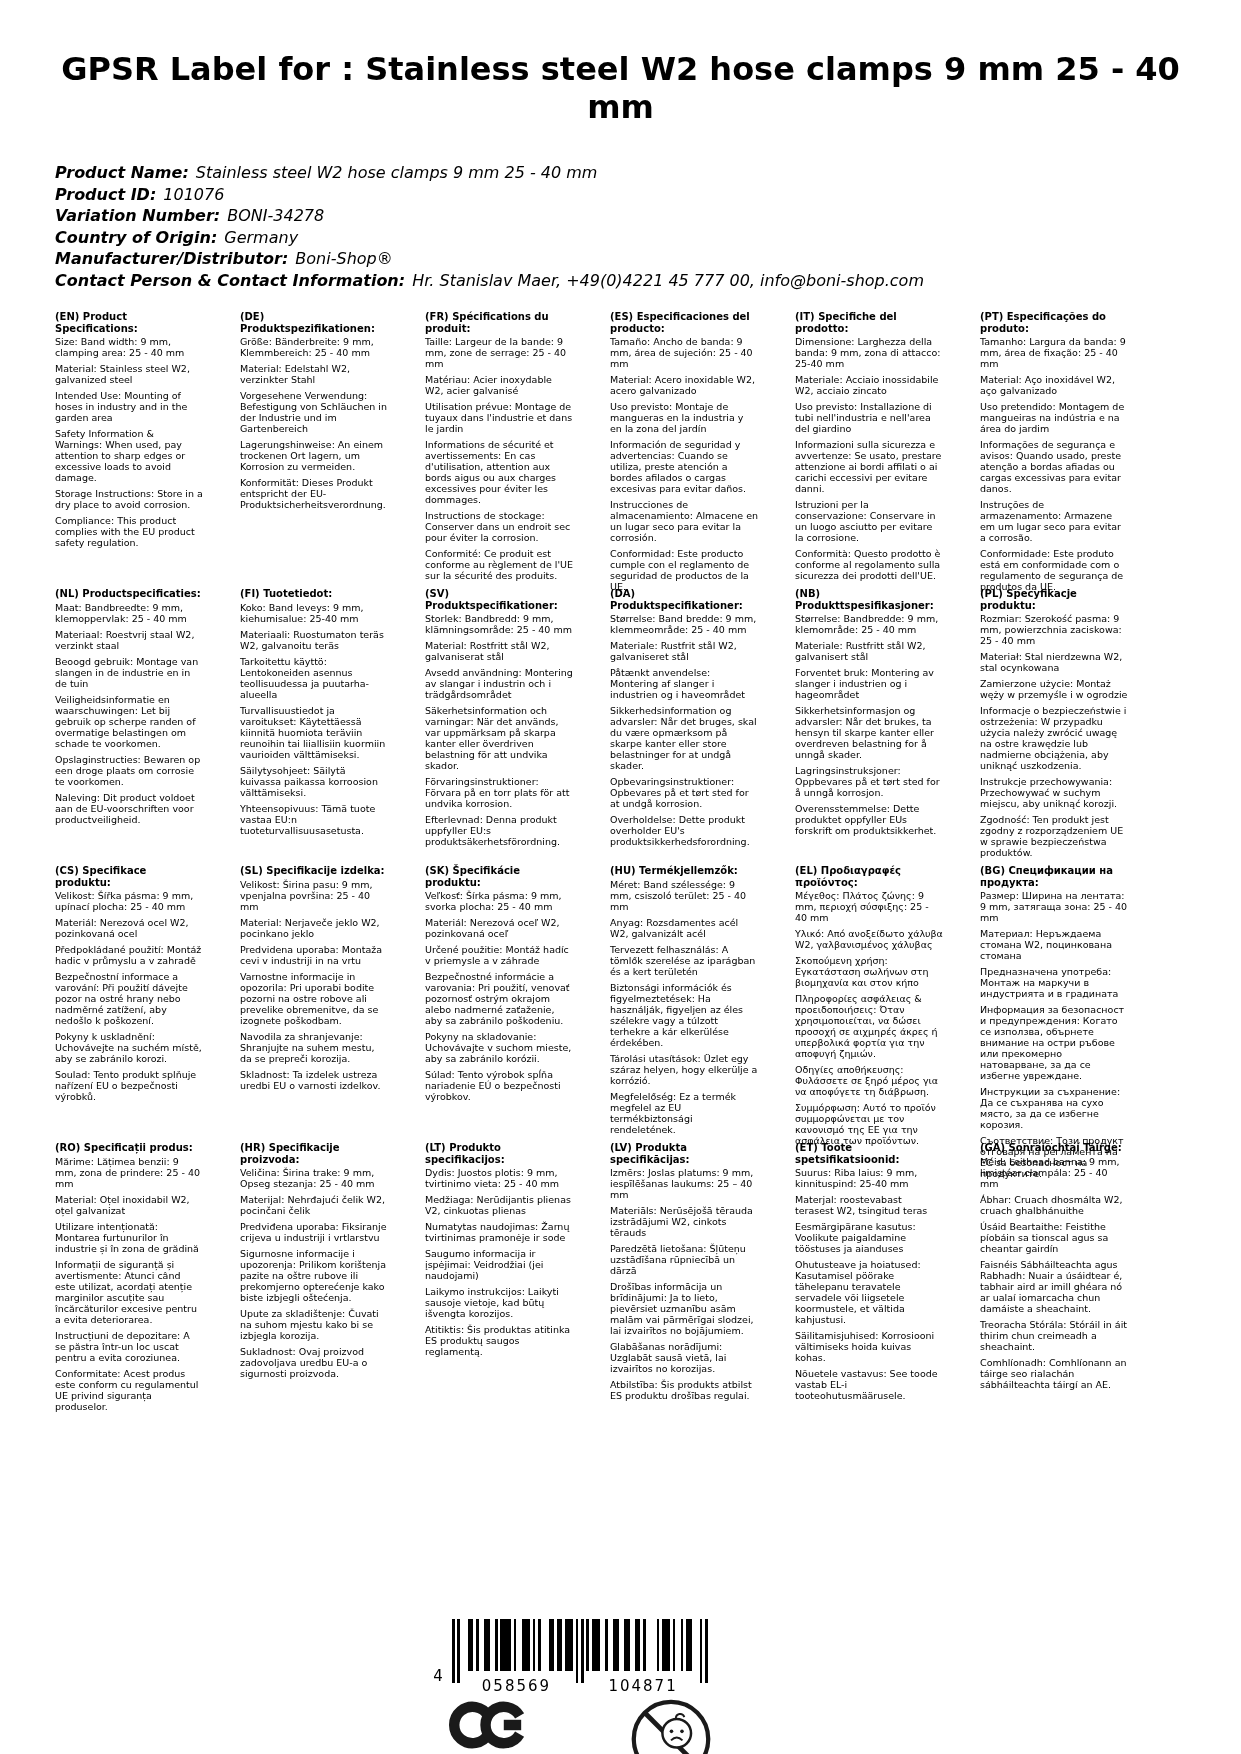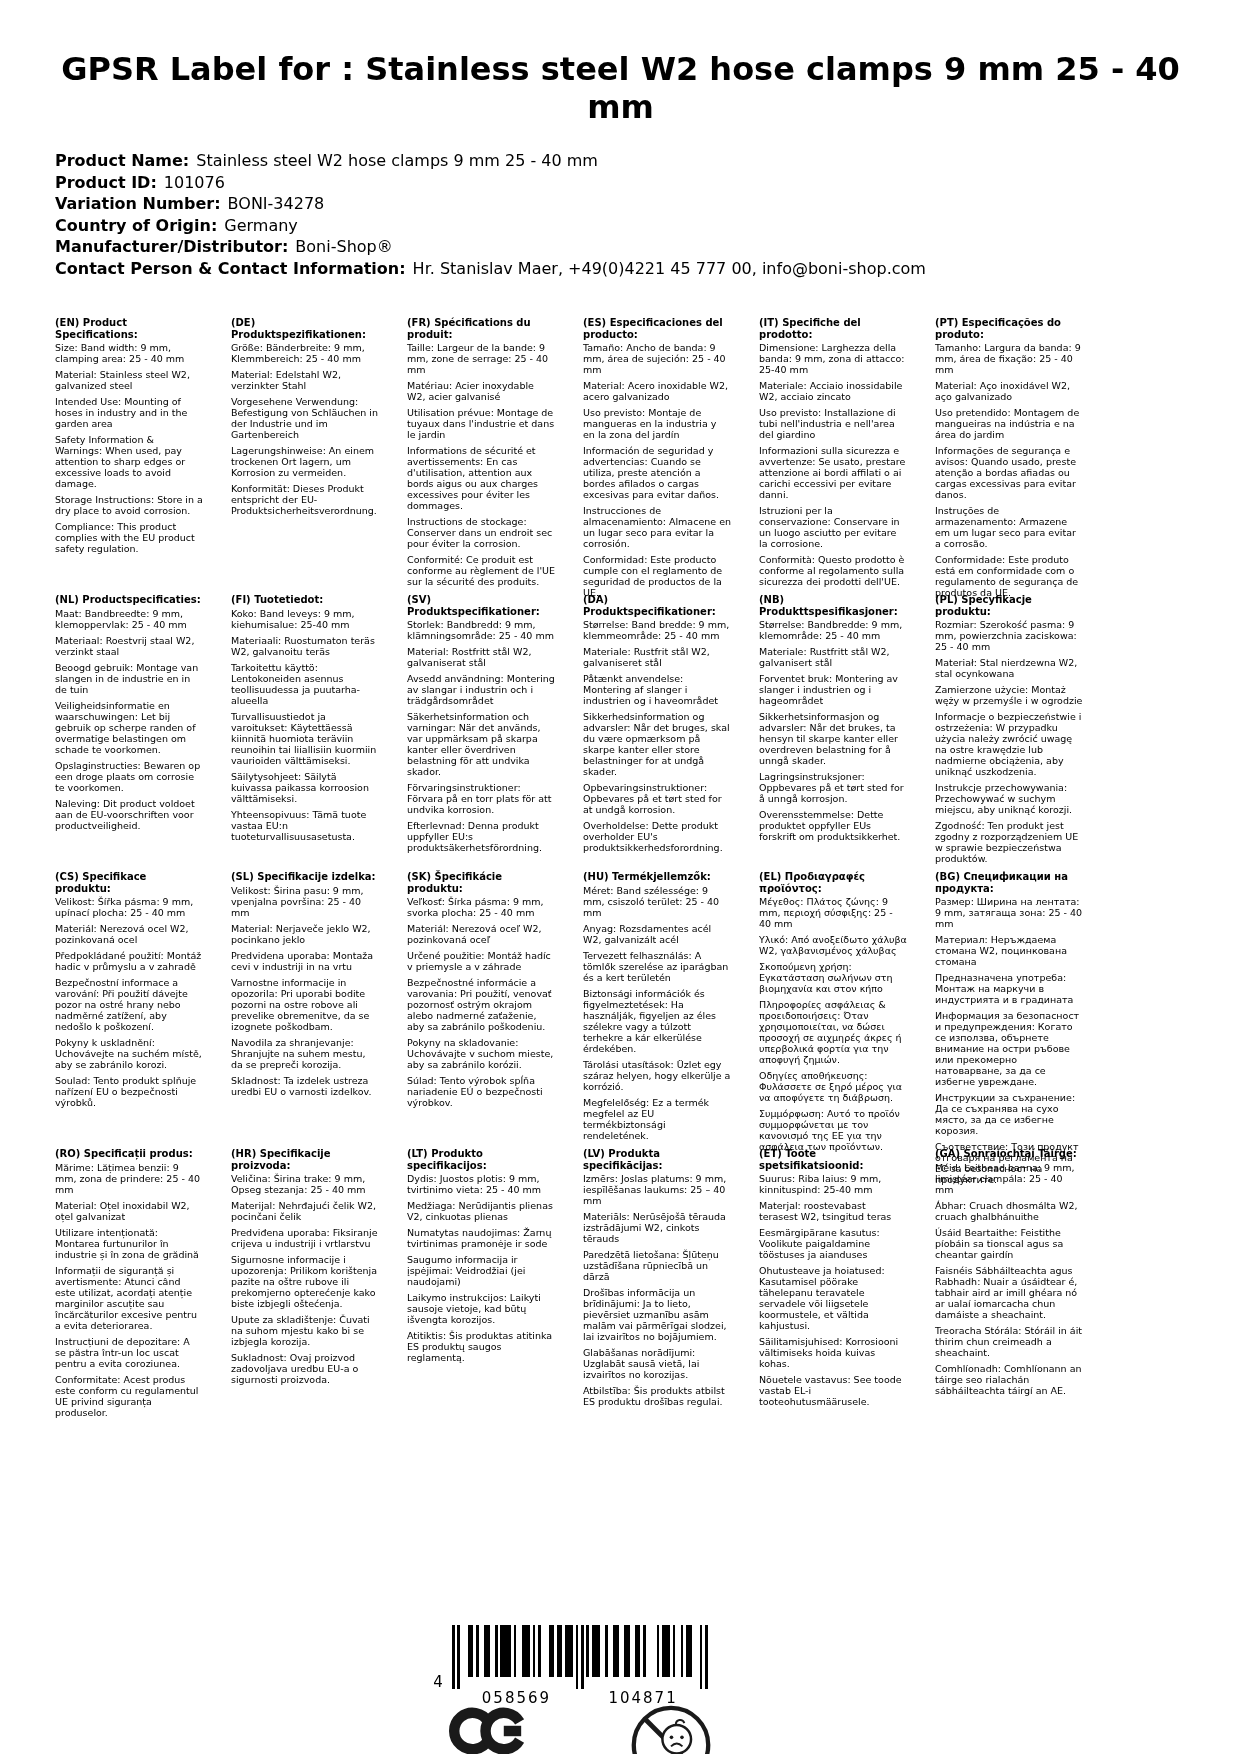--- a/index.html
+++ b/index.html
@@ -1,33 +1,33 @@
 <!DOCTYPE html>
 <html><head>
 <meta charset="utf-8">
 <style>
   html,body{margin:0;padding:0;background:#fff;}
   body{width:1241px;height:1754px;color:#000;font-family:"DejaVu Sans","Liberation Sans",sans-serif;}
   .page{position:relative;width:1241px;height:1754px;overflow:hidden;background:#fff;}
   .doc-title{font-size:32px;font-weight:bold;text-align:center;margin:50px 40px 0;}
-  .product-info{margin:24px 55px 0;}
+  .product-info{margin:36px 55px 0;font-style:italic;}
   .pi-row{font-size:16px;line-height:21.5px;white-space:nowrap;}
   .pi-label{font-weight:bold;margin-right:7px;}
-  .specs-grid{margin:38px 0 0 55px;display:grid;grid-template-columns:repeat(6,161px);column-gap:15px;grid-auto-rows:277px;align-items:start;}
+  .specs-grid{margin:20px 0 0 55px;display:grid;grid-template-columns:repeat(6,161px);column-gap:24px;grid-auto-rows:277px;align-items:start;}
   .spec-block{padding-right:13px;}
   .spec-title{font-size:10px;font-weight:bold;line-height:1.15;margin:0 0 2px;}
   .spec-par{font-size:9.5px;line-height:1.16;margin:0 0 5px;}
   .barcode-section{margin-top:200px;}
   .bc-wrap{display:flex;justify-content:center;align-items:flex-end;gap:9px;transform:translateX(-50px);}
   .bc-prefix{font-size:15px;line-height:15px;padding-bottom:1px;}
   .bc-bars{display:flex;align-items:flex-start;height:66px;}
   .bc-run{display:flex;height:52px;}
   .bc-run.guard{height:64px;}
   .bc-group{display:flex;flex-direction:column;align-items:center;}
-  .bc-num{font-size:15px;line-height:13px;margin-top:15px;letter-spacing:2px;}
+  .bc-num{font-size:15px;line-height:13px;margin-top:9px;letter-spacing:2px;}
   .marks-row{display:flex;justify-content:center;align-items:flex-start;gap:100px;margin-top:12px;transform:translateX(-40px);}
   .sr-only{position:absolute;width:1px;height:1px;overflow:hidden;clip:rect(0 0 0 0);}
 </style>
 </head>
 <body>
 
 <div class="page">
 
   <h1 class="doc-title">GPSR Label for : Stainless steel W2 hose clamps 9 mm 25 - 40 mm</h1>
 

